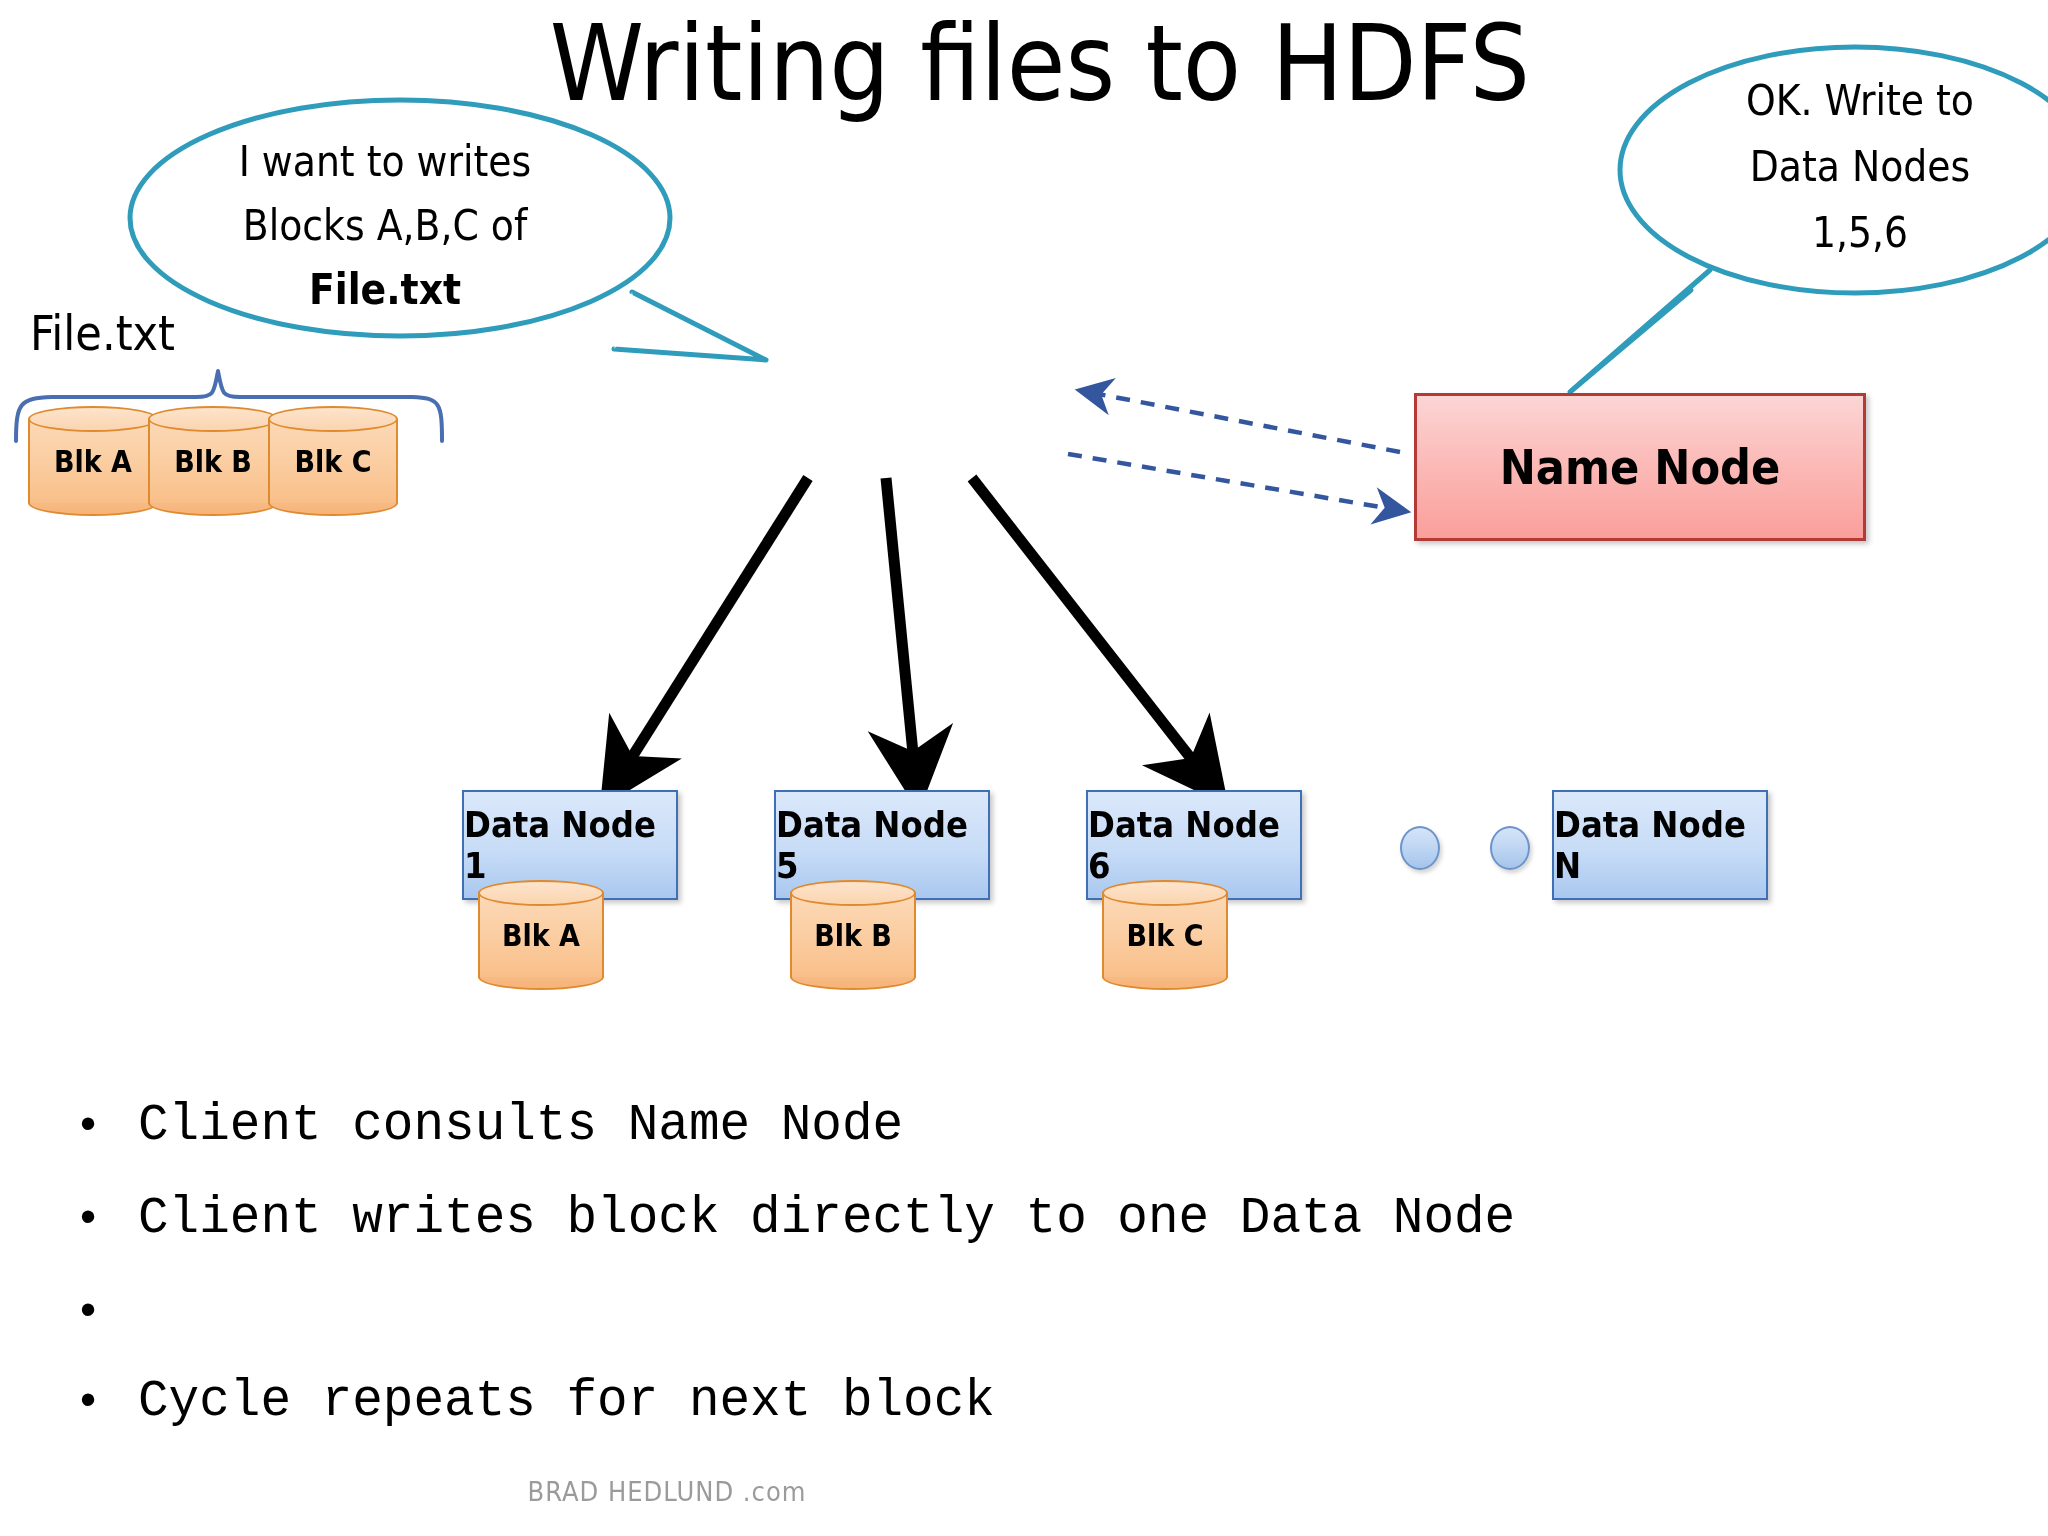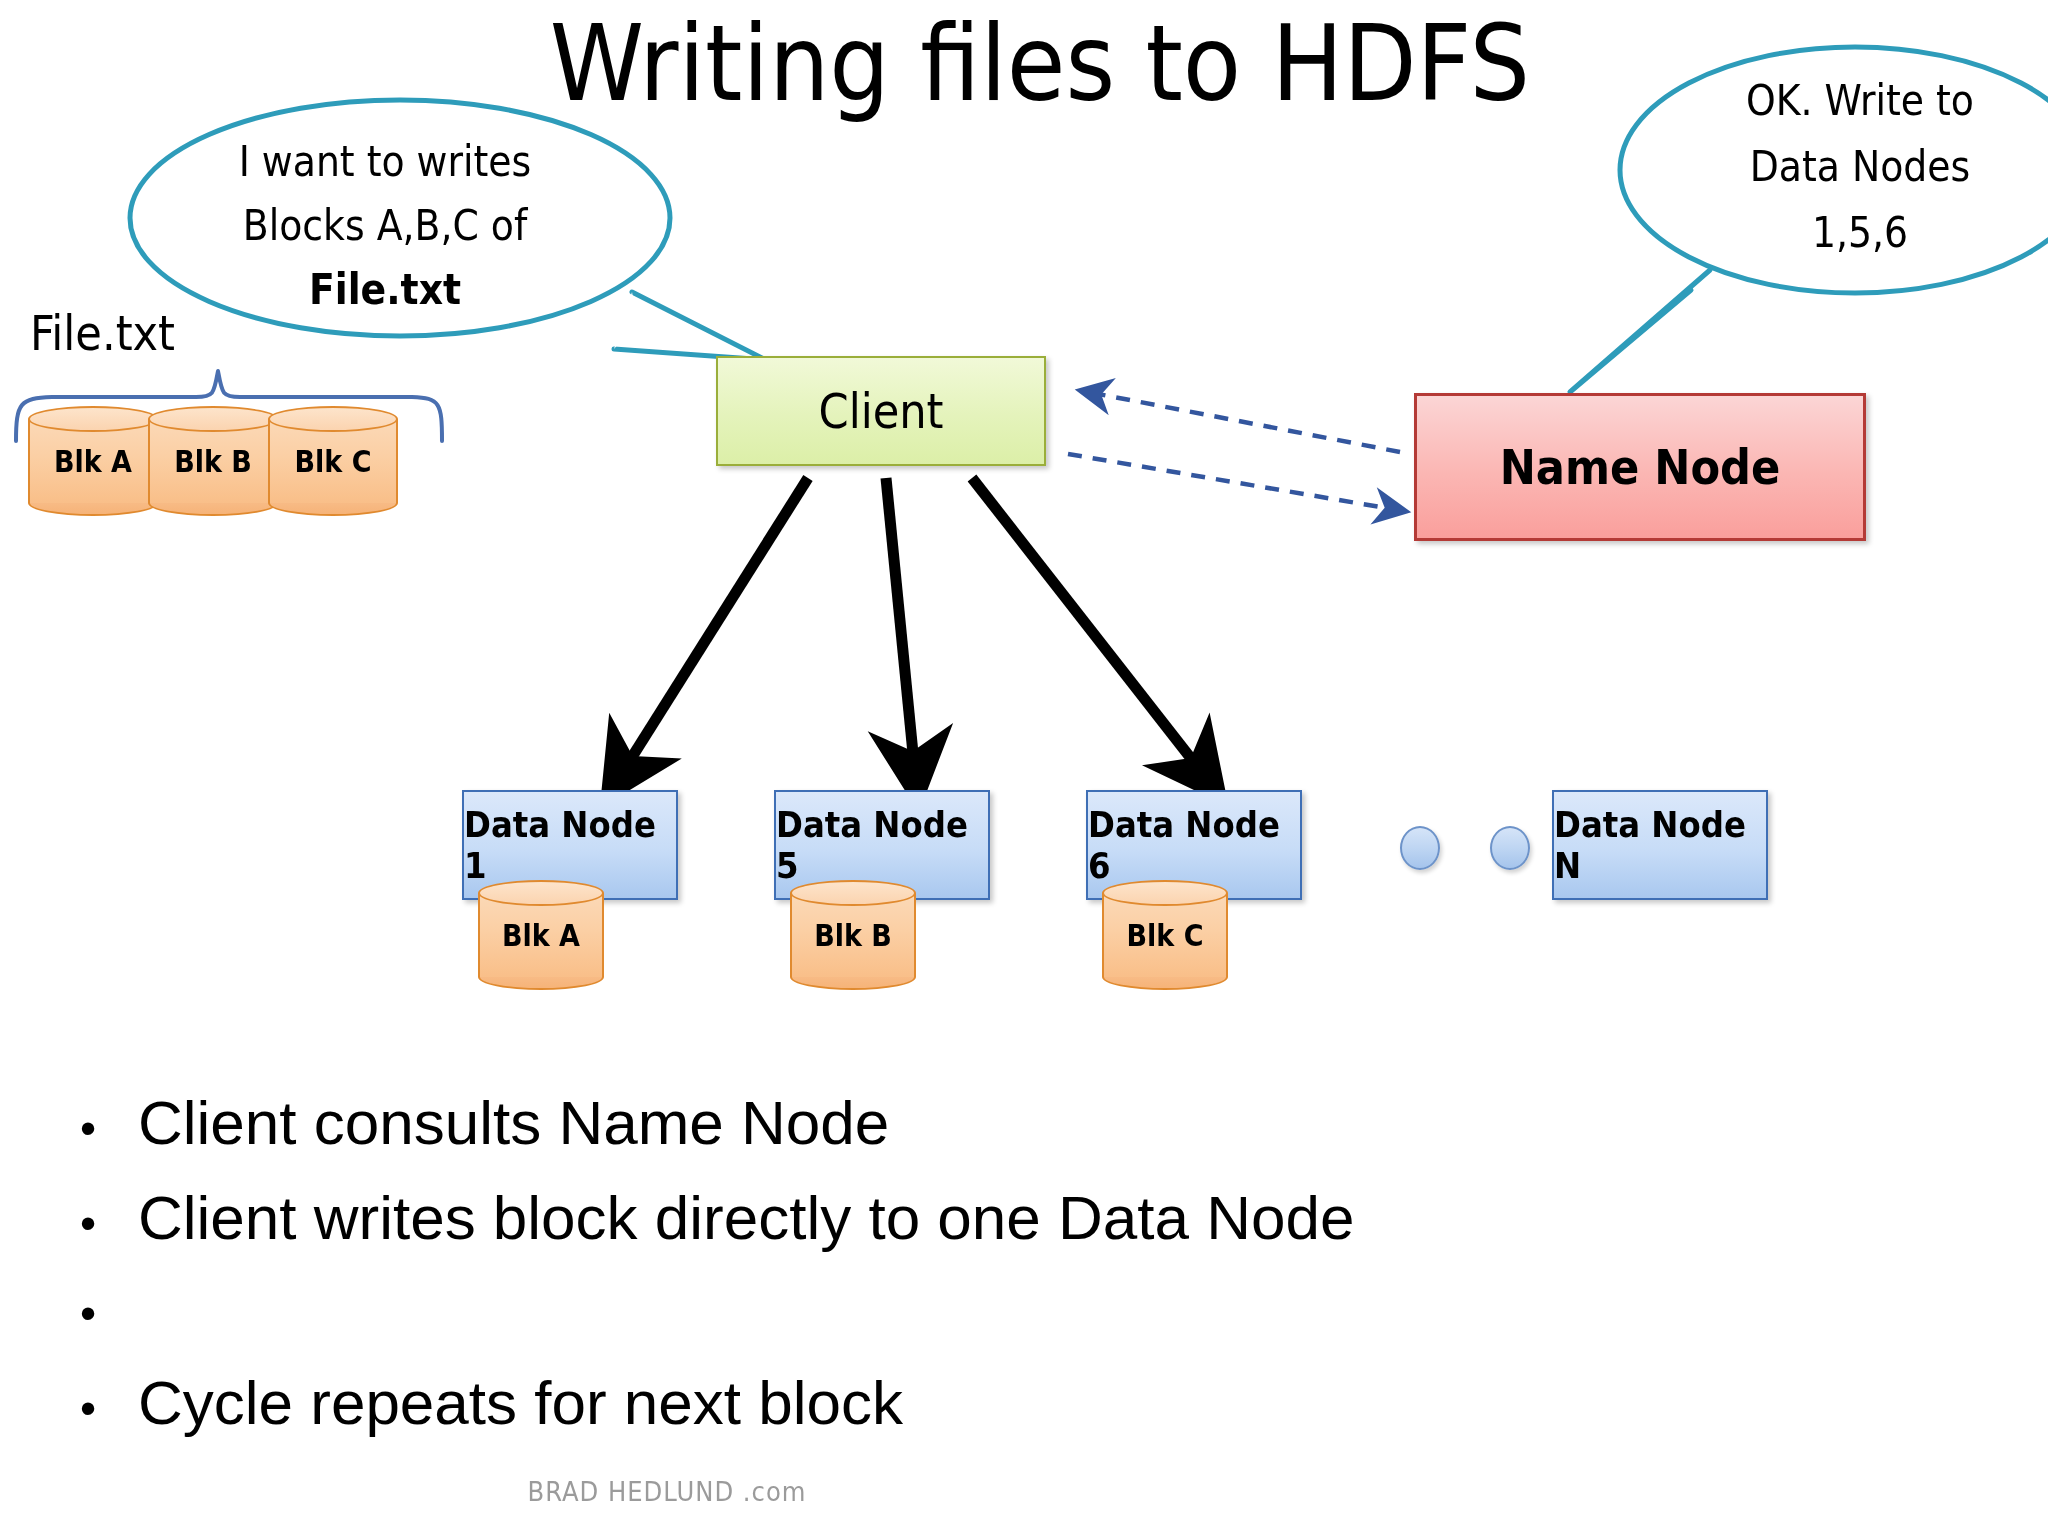--- a/index.html
+++ b/index.html
@@ -198,23 +198,23 @@
   }
   .bullet-dot {
     width: 58px;
     flex: 0 0 58px;
     font-size: 46px;
     line-height: 76px;
     color: #000000;
     text-align: left;
   }
   .bullet-text {
-    font-family: Liberation Sans, sans-serif;
-    font-stretch: condensed;
-    font-size: 62px;
+    font-family: Liberation Mono, monospace;
+    font-stretch: condensed;
+    font-size: 51px;
     line-height: 76px;
     color: #000000;
     white-space: nowrap;
   }
 
   
   #footer {
     position: absolute;
     left: 0;
     top: 1476px;
@@ -306,23 +306,20 @@
     <div class="lbl">Blk B</div>
   </div>
 
   <div class="cyl" style="left:268px; top:406px; width:130px; height:110px;">
     <div class="bot"></div>
     <div class="body"></div>
     <div class="top"></div>
     <div class="lbl">Blk C</div>
   </div>
 
-  <div id="client-box" class="node-box">
-    <span>Client</span>
-  </div>
 
   <div id="namenode-box" class="node-box">
     <span>Name Node</span>
   </div>
 
   <div id="dn-1" class="node-box dn-box">
     <span>Data Node 1</span>
   </div>
   <div id="dn-5" class="node-box dn-box">
     <span>Data Node 5</span>

